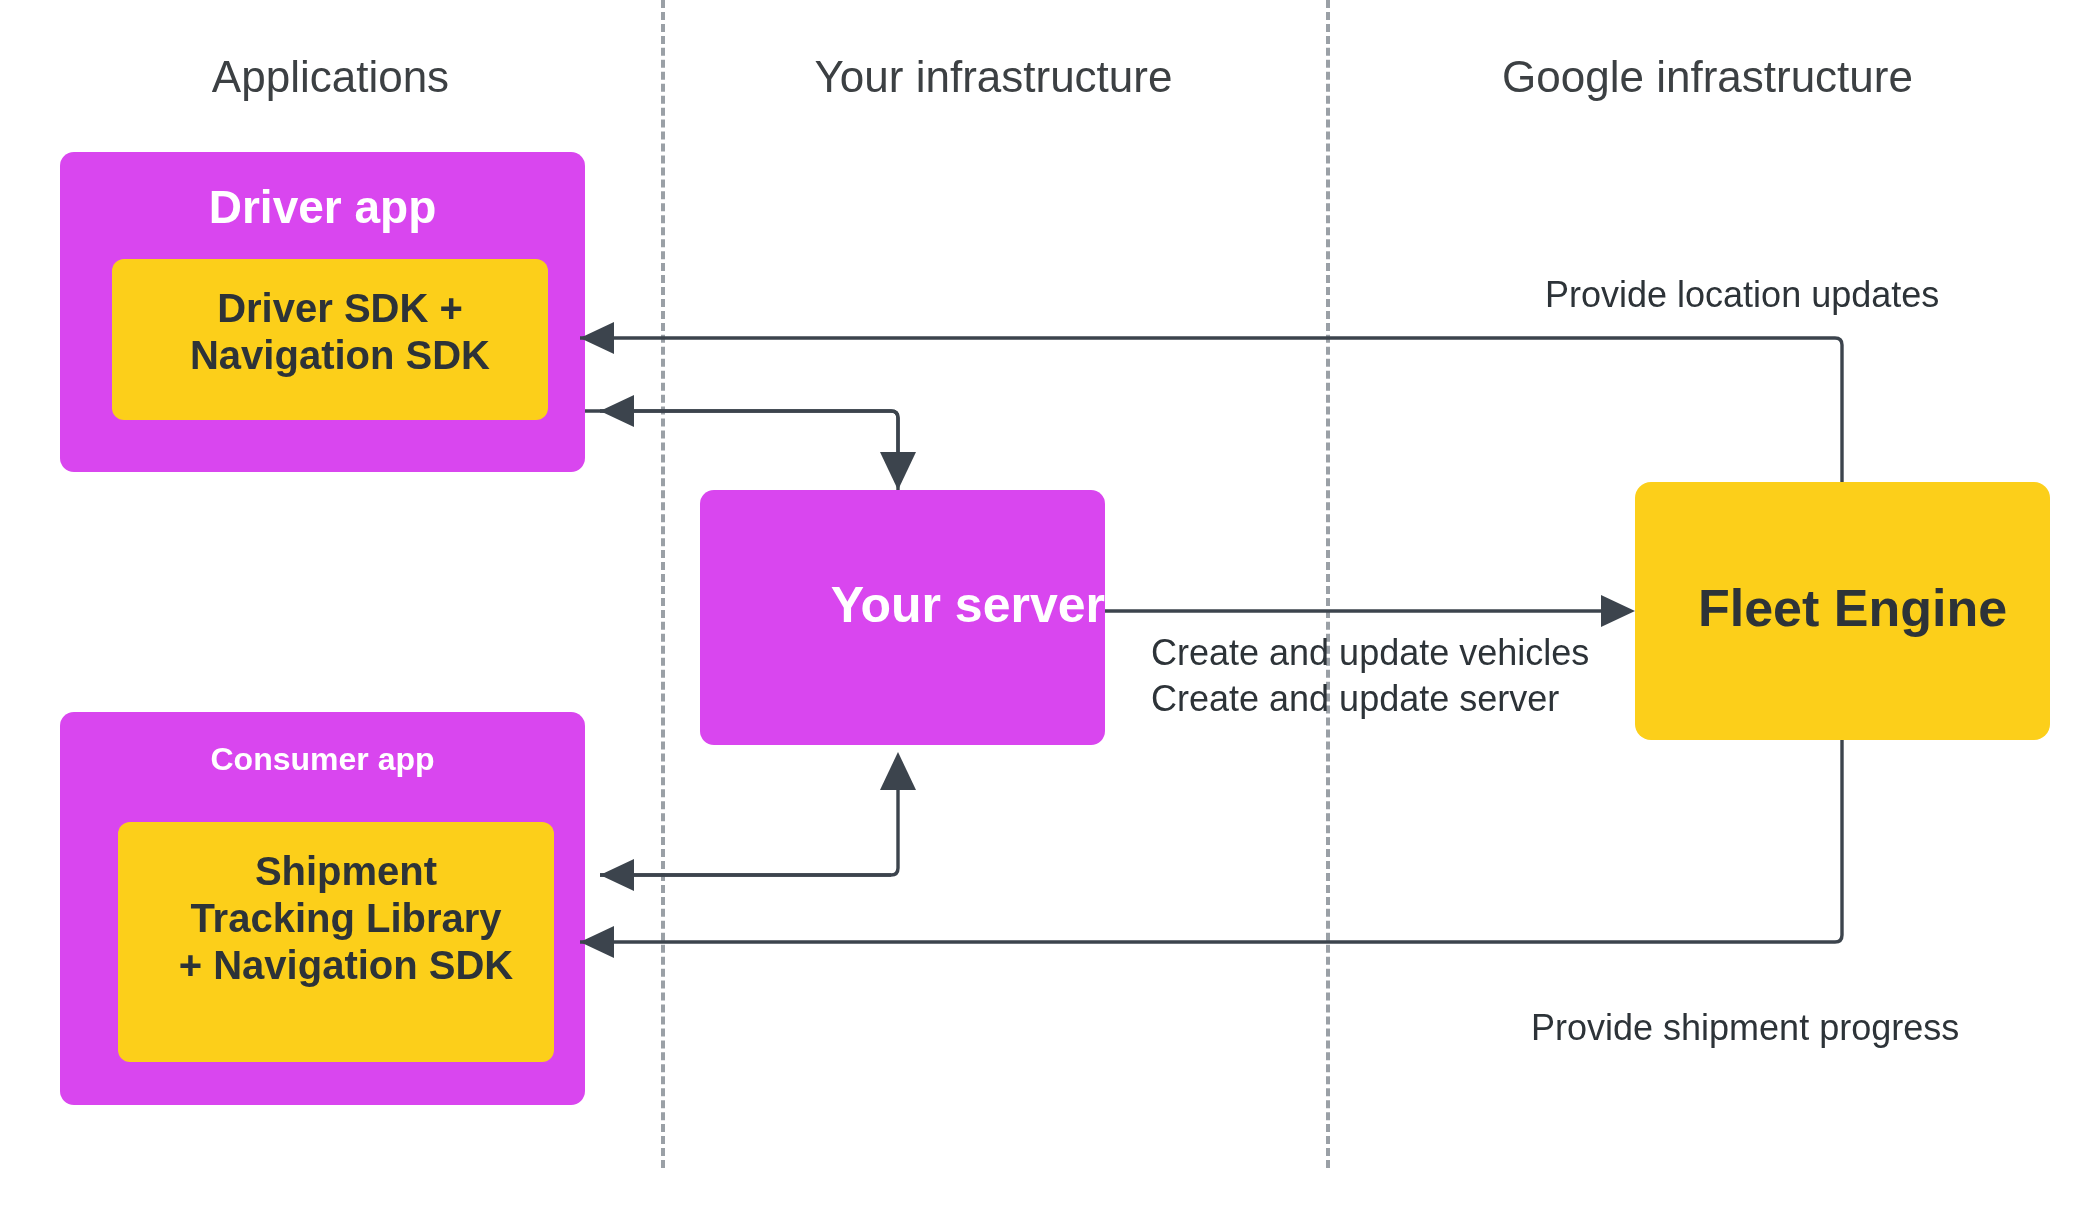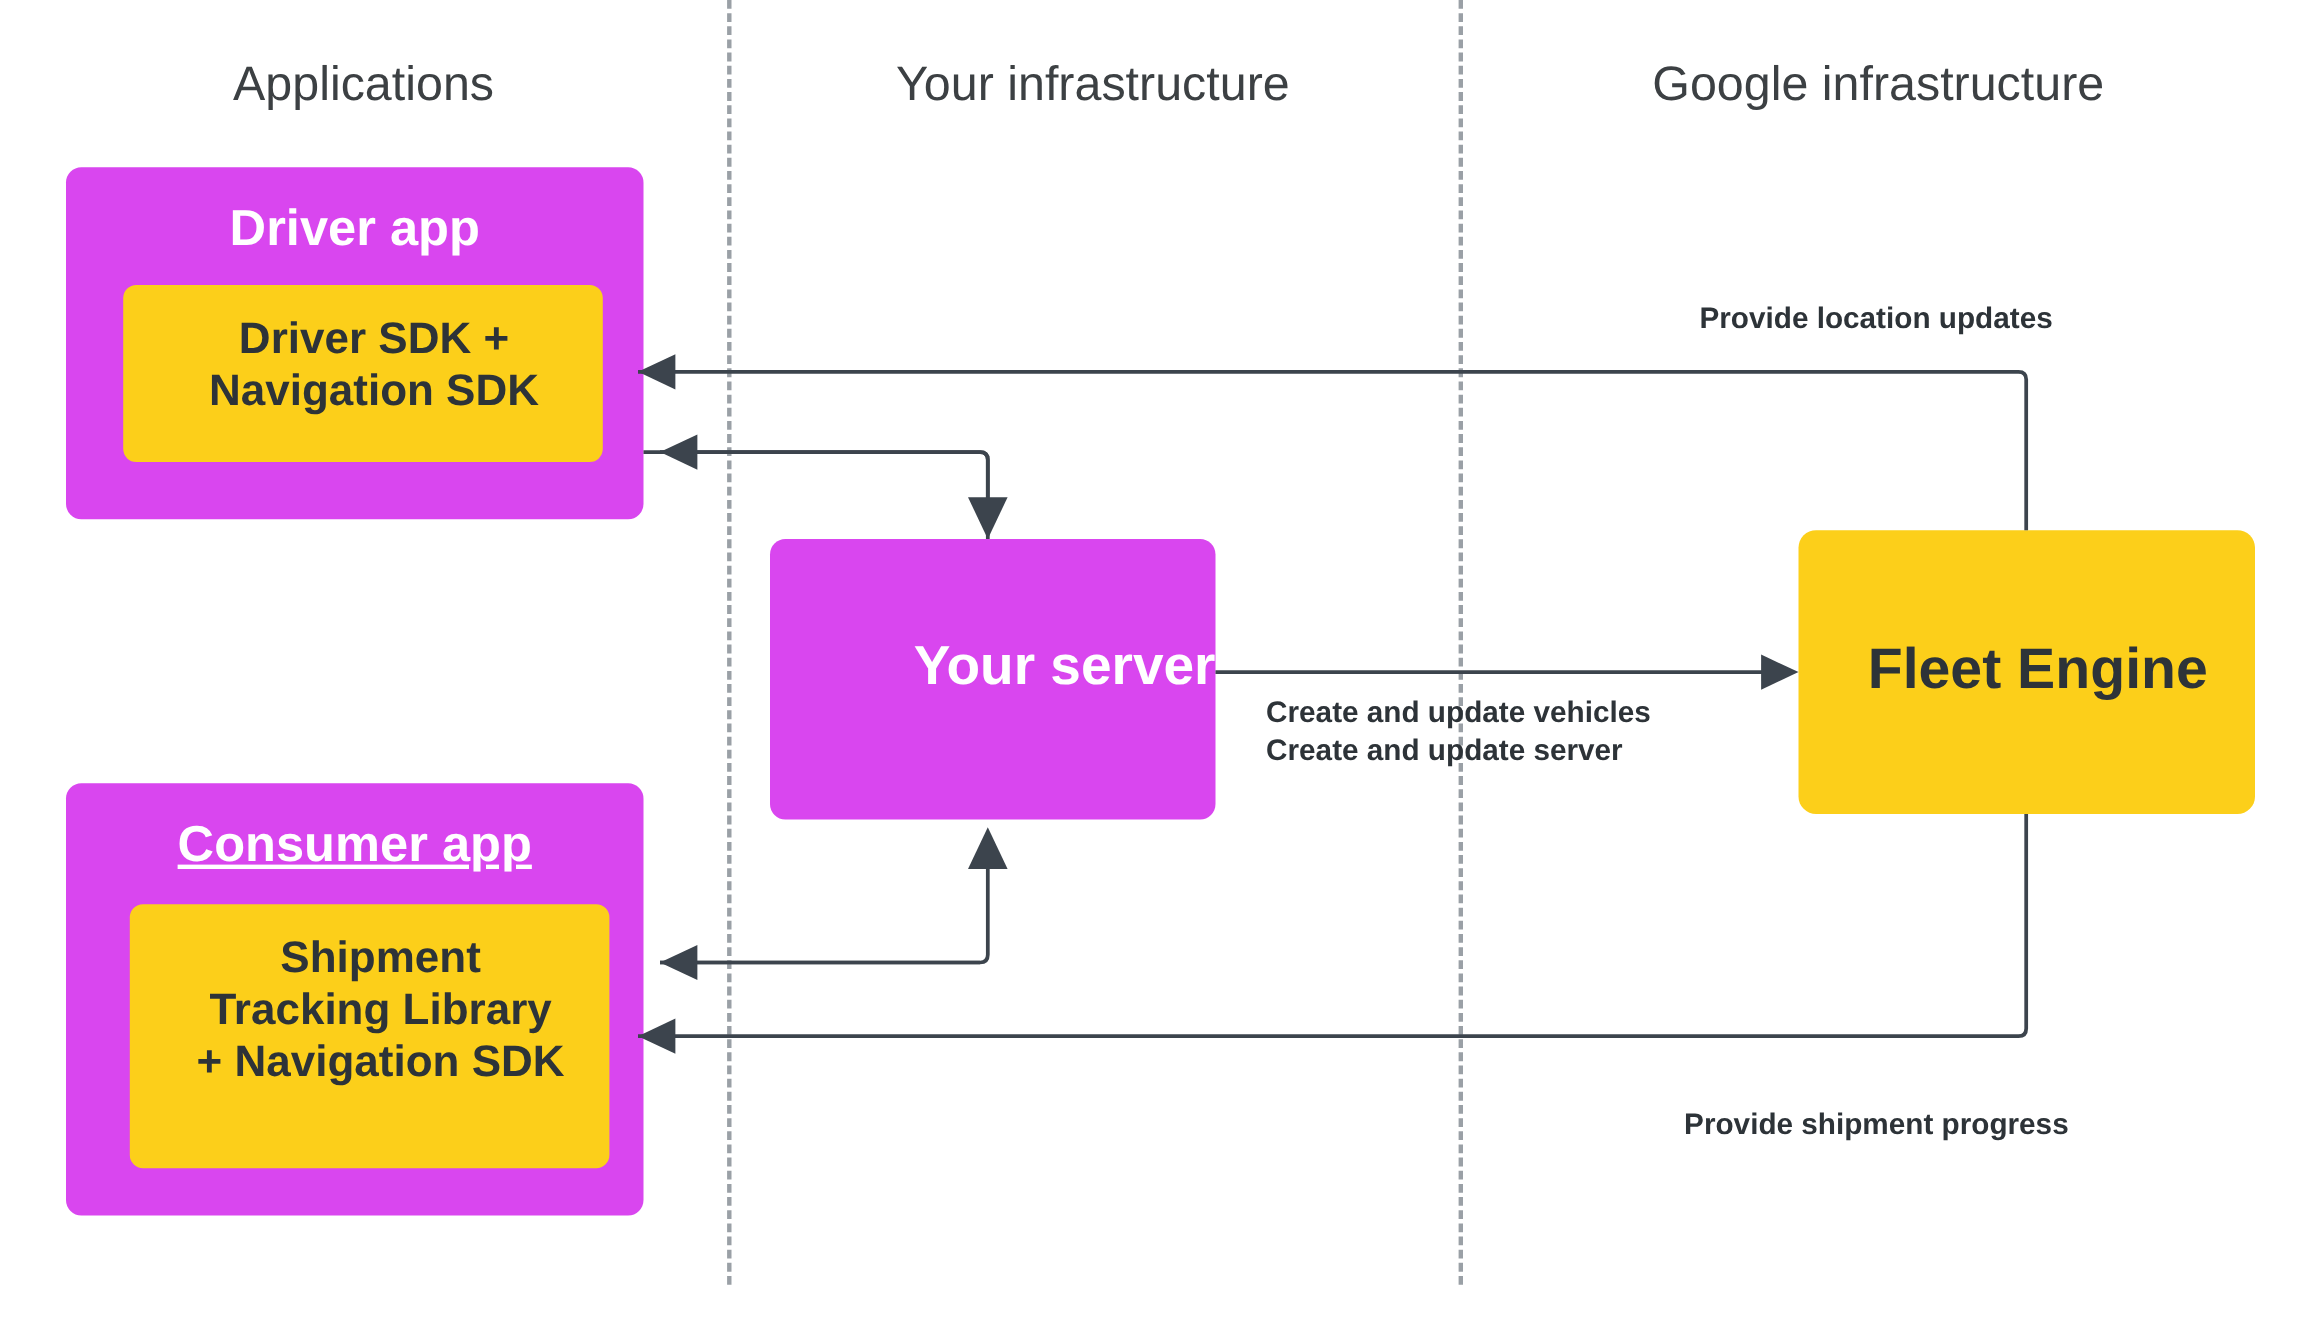--- a/index.html
+++ b/index.html
@@ -75,38 +75,38 @@
   }
 
   
   #node-driver-app     { left: 60px;  top: 152px; width: 525px; height: 320px; }
   #driver-app-title    { top: 30px;  font-size: 46px; }
   #node-driver-sdk     { left: 52px; top: 107px; width: 436px; height: 161px; border-radius: 12px; }
   #driver-sdk-label    { top: 26px;  font-size: 40px; }
 
   
   #node-consumer-app   { left: 60px;  top: 712px; width: 525px; height: 393px; }
-  #consumer-app-title  { top: 30px;  font-size: 46px; text-decoration: underline; }
+  #consumer-app-title  { top: 30px;  font-size: 32px; }
   #node-consumer-sdk   { left: 58px; top: 110px; width: 436px; height: 240px; border-radius: 12px; }
   #consumer-sdk-label  { top: 26px;  font-size: 40px; }
 
   
   #node-your-server    { left: 700px; top: 490px; width: 405px; height: 255px; }
   #your-server-title   { top: 88px;  font-size: 50px; text-align: right; }
 
   
   #node-fleet-engine   { left: 1635px; top: 482px; width: 415px; height: 258px; border-radius: 16px; }
   #fleet-engine-title  { top: 96px;  font-size: 52px; text-align: center; }
 
   
   .edge-label {
     position: absolute;
     font-family: "Liberation Sans", sans-serif;
-    font-size: 27px;
-    font-weight: bold;
+    font-size: 36px;
+    font-weight: normal;
     color: #2d3338;
     white-space: nowrap;
     line-height: 1.28;
   }
   #label-location-updates   { left: 1545px; top: 272px; }
   #label-create-update      { left: 1151px; top: 630px; }
   #label-shipment-progress  { left: 1531px; top: 1005px; }
 
   
   #edge-layer {

